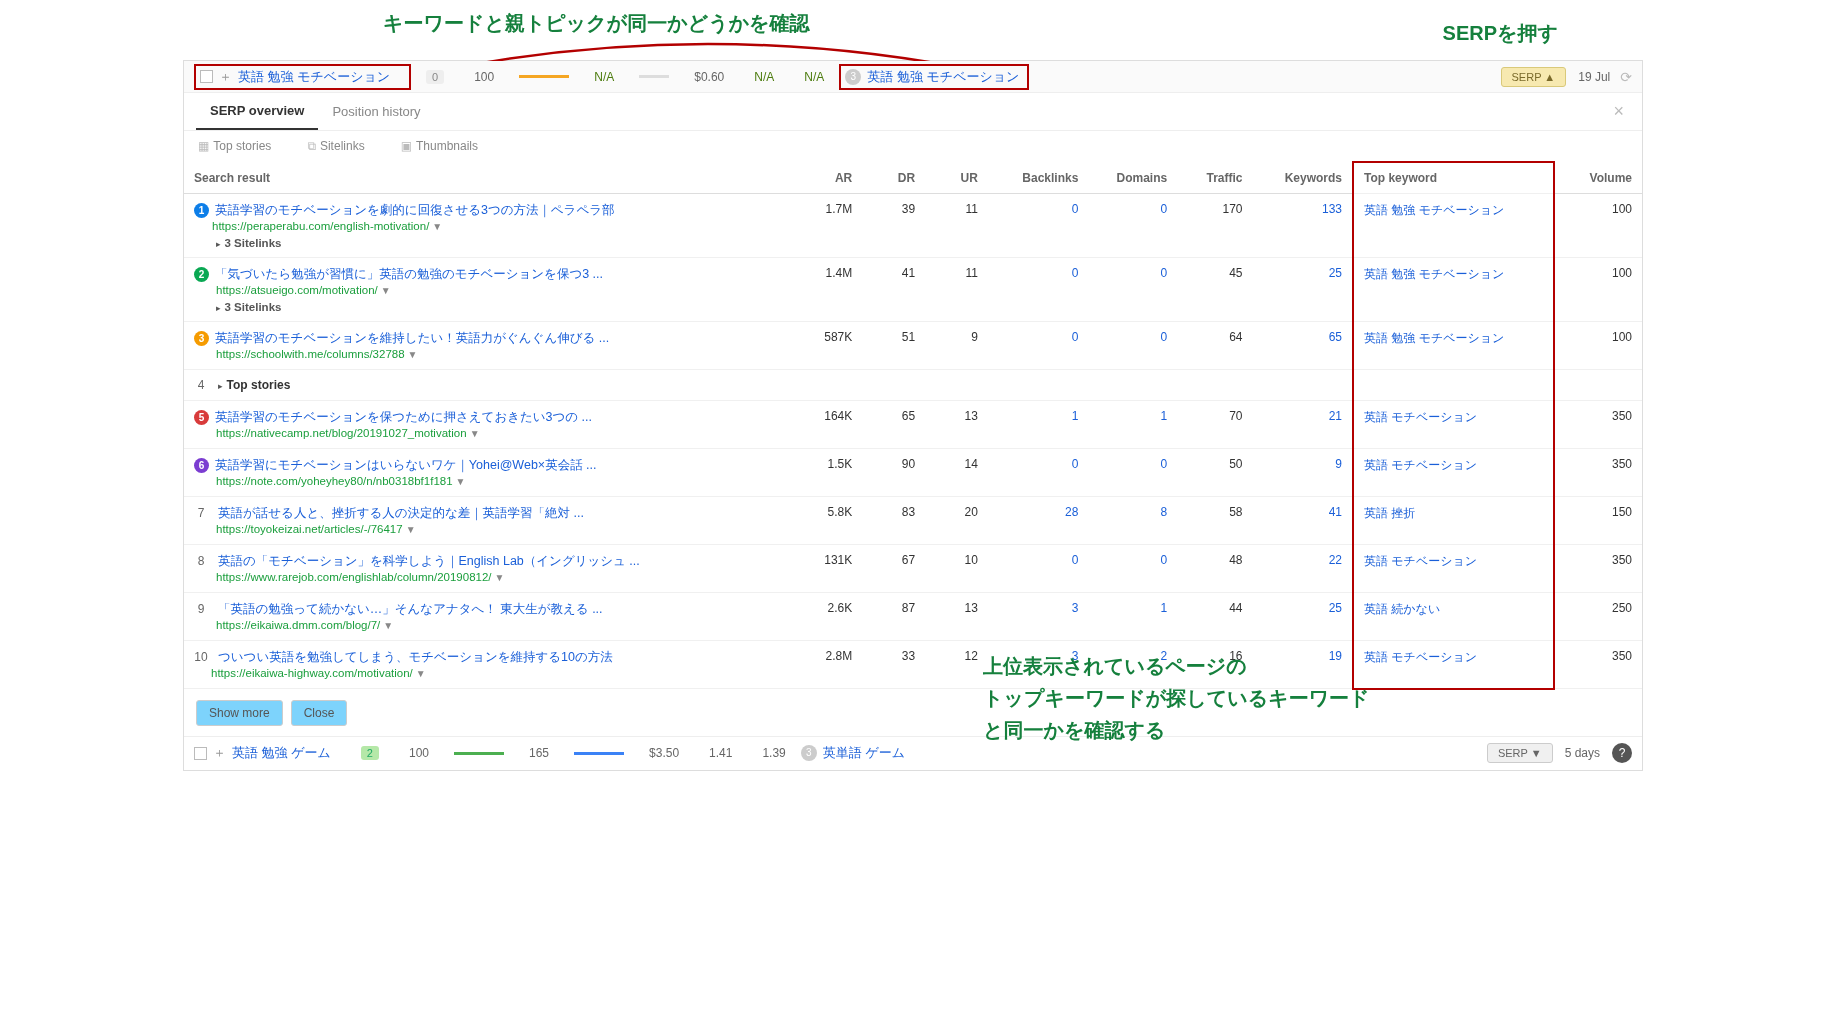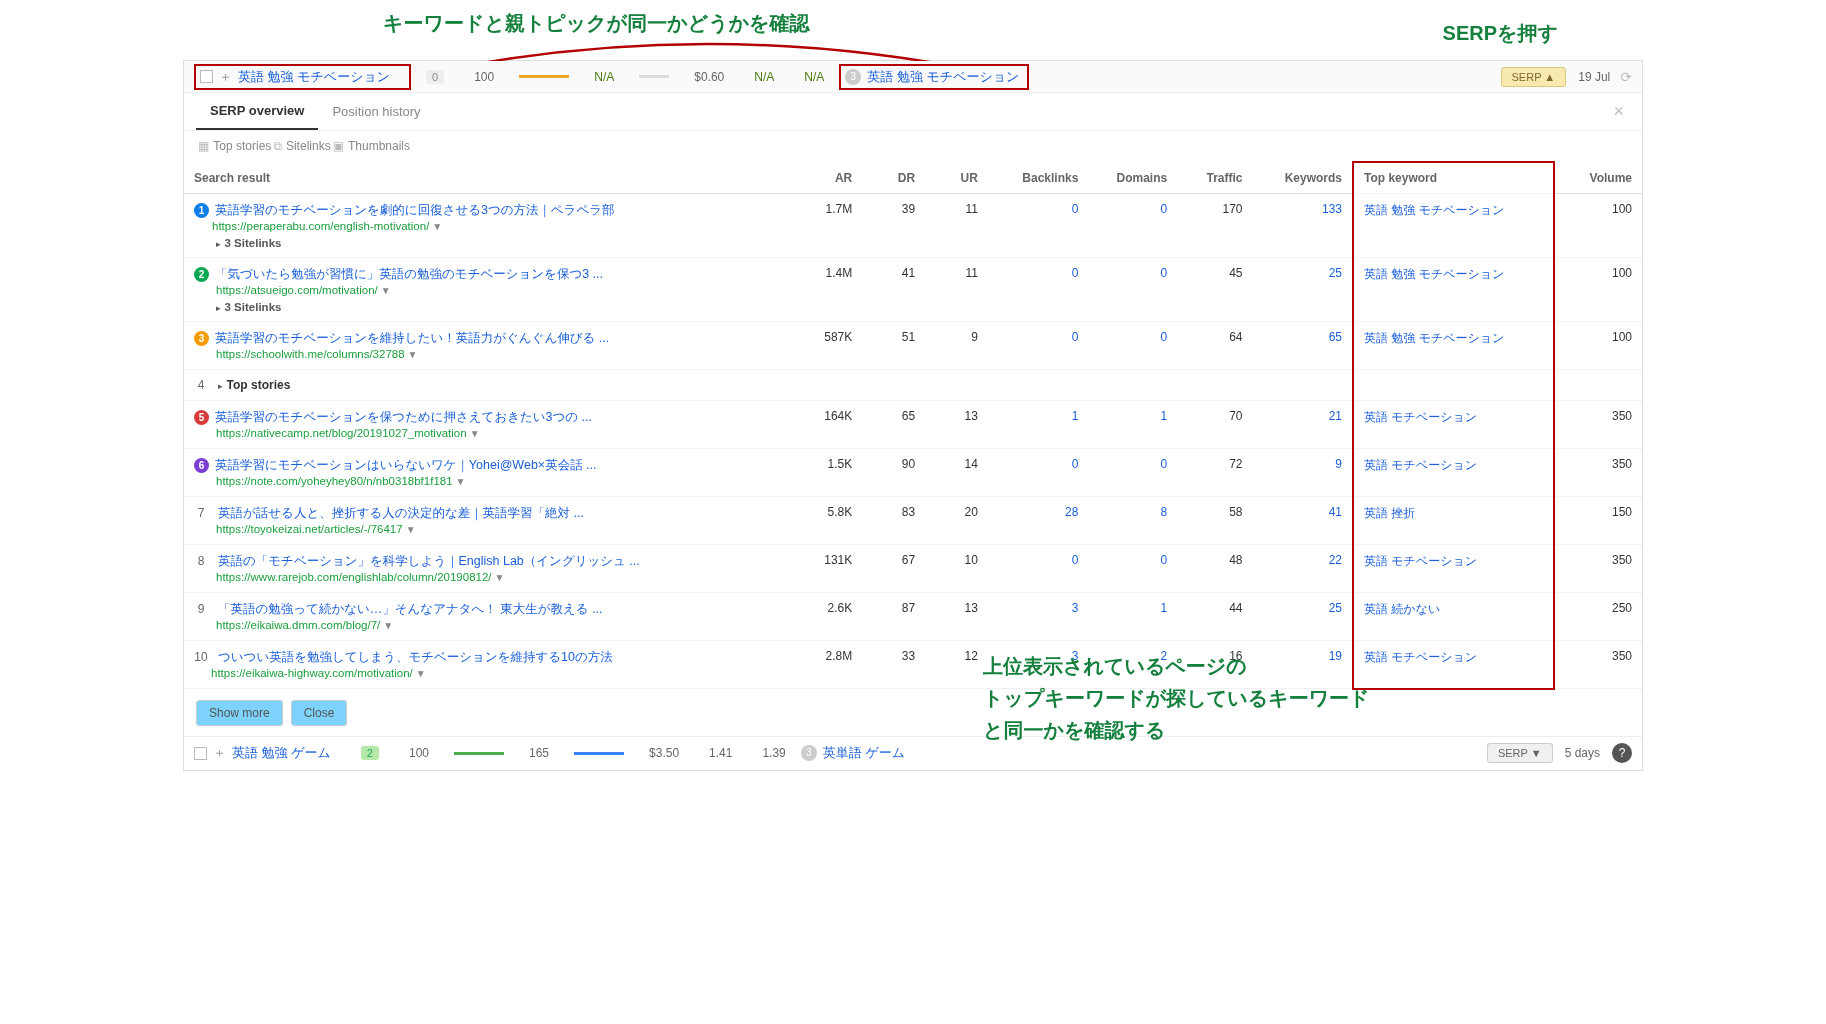--- a/index.html
+++ b/index.html
@@ -24,21 +24,21 @@
 .bar-blue { display: inline-block; width: 50px; height: 3px; background: #3b82f6; margin: 0 10px; vertical-align: middle; }
 .serp-btn { background: #f7e9b0; border: 1px solid #d9c97a; padding: 3px 10px; border-radius: 3px; font-size: 11px; color: #7a6a2a; cursor: pointer; margin-left: auto; }
 .serp-btn-gray { background: #f0f0f0; border-color: #ccc; color: #666; }
 .date { color: #666; margin-left: 12px; font-size: 12px; }
 .refresh { color: #bbb; margin-left: 10px; font-size: 14px; }
 .redbox { border: 2px solid #b30000; padding: 2px 4px; display: inline-flex; align-items: center; }
 .tabs { display: flex; align-items: center; padding: 0 12px; border-bottom: 1px solid #eee; height: 38px; }
 .tab { padding: 10px 14px; color: #888; font-size: 13px; cursor: pointer; }
 .tab.active { font-weight: 700; color: #333; border-bottom: 2px solid #333; }
 .close-x { margin-left: auto; color: #bbb; font-size: 18px; cursor: pointer; padding: 0 6px; }
-.features { display: flex; gap: 2px; padding: 8px 14px; color: #888; font-size: 12px; text-align: right; }
+.features { display: flex; gap: 36px; padding: 8px 14px; color: #888; font-size: 12px; text-align: right; }
 .feat-icon { color: #bbb; margin-right: 4px; }
 table { width: 100%; border-collapse: collapse; font-size: 12px; }
 th { text-align: right; padding: 8px 10px; color: #666; font-weight: 600; border-bottom: 1px solid #ddd; font-size: 12px; }
 th.left { text-align: left; }
 td { text-align: right; padding: 8px 10px; border-bottom: 1px solid #f0f0f0; vertical-align: top; }
 td.left { text-align: left; }
 .pos-badge { display: inline-block; width: 15px; height: 15px; border-radius: 50%; color: #fff; font-size: 10px; text-align: center; line-height: 15px; margin-right: 6px; font-weight: 700; }
 .pos-num { color: #666; margin-right: 10px; display: inline-block; width: 14px; text-align: center; }
 .b1 { background: #0d7ee8; }
 .b2 { background: #0aa853; }
@@ -194,21 +194,21 @@
       <td>350</td>
           </tr>
           <tr>
       <td class="left"><span class="pos-badge b6">6</span><span class="title-link">英語学習にモチベーションはいらないワケ｜Yohei@Web×英会話 ...</span><br>
         <span style="margin-left:22px" class="url-link">https://note.com/yoheyhey80/n/nb0318bf1f181<span class="caret">▼</span></span></td>
       <td>1.5K</td>
       <td>90</td>
       <td>14</td>
       <td class="link-blue">0</td>
       <td class="link-blue">0</td>
-      <td>72</td>
+      <td>50</td>
       <td class="link-blue">9</td>
       <td class="tk-col tk-redbox">英語 モチベーション</td>
       <td>350</td>
           </tr>
           <tr>
       <td class="left"><span class="pos-num">7</span><span class="title-link">英語が話せる人と、挫折する人の決定的な差｜英語学習「絶対 ...</span><br>
         <span style="margin-left:22px" class="url-link">https://toyokeizai.net/articles/-/76417<span class="caret">▼</span></span></td>
       <td>5.8K</td>
       <td>83</td>
       <td>20</td>

